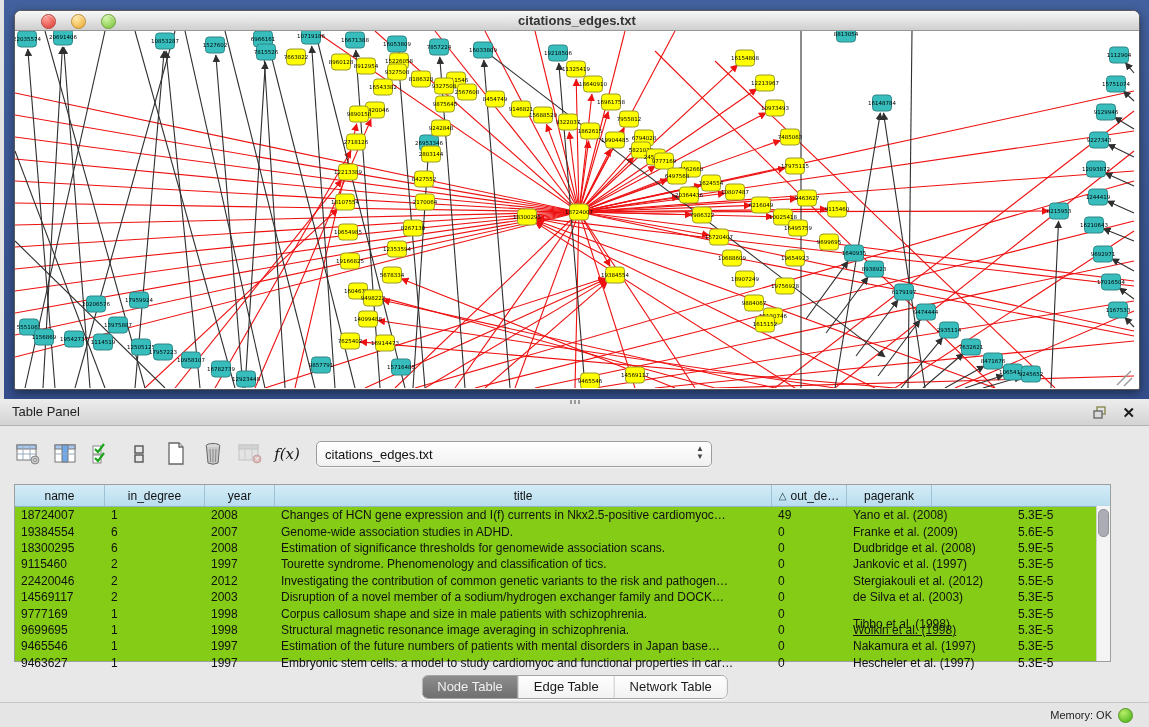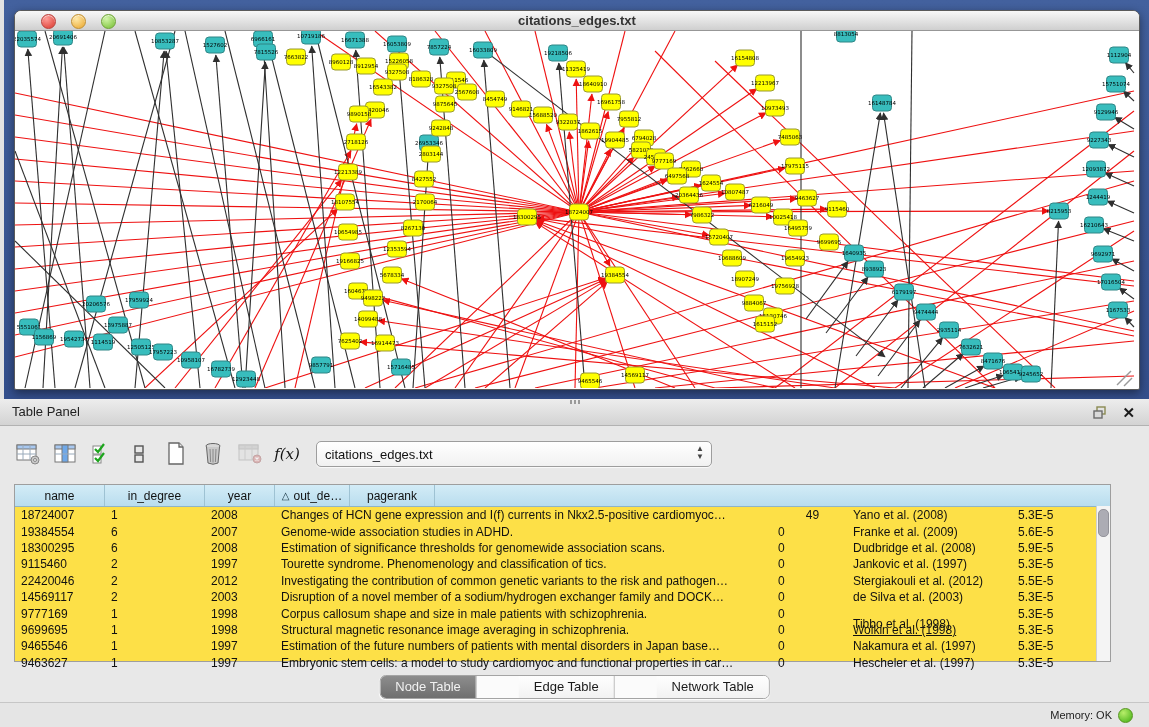--- a/index.html
+++ b/index.html
@@ -48,35 +48,35 @@
   .toolbar{position:absolute;left:14px;top:38px;height:34px;display:flex;align-items:center;gap:9px;}
   .tbtn{width:28px;height:28px;display:flex;align-items:center;justify-content:center;}
   .fx{font-family:"DejaVu Serif",serif;font-style:italic;font-size:15px;color:#111;}
   .combo{
     margin-left:6px;width:378px;height:24px;border:1px solid #9D9D9D;border-radius:5px;
     background:linear-gradient(#FFFFFF,#F1F1F1);display:flex;align-items:center;
     padding:0 8px;font-size:13px;color:#111;position:relative;box-shadow:0 1px 1px rgba(255,255,255,.8);
   }
   .combo .arrows{position:absolute;right:7px;top:3px;display:flex;flex-direction:column;line-height:8px;font-size:8px;color:#444;}
   
-  .table-wrap{position:absolute;left:14px;top:85px;width:1097px;height:178px;background:#fde047;border:1px solid #9E9E9E;box-sizing:border-box;}
+  .table-wrap{position:absolute;left:14px;top:85px;width:1097px;height:178px;background:#84cc16;border:1px solid #9E9E9E;box-sizing:border-box;}
   .thead{display:flex;height:21px;background:linear-gradient(#D3ECF7,#B9DDEE);border-bottom:1px solid #8FB4C6;}
   .th{box-sizing:border-box;border-right:1px solid #9EC2D3;font-size:12px;color:#111;
       display:flex;align-items:center;justify-content:center;overflow:hidden;white-space:nowrap;}
   .th .sortmark{margin-right:4px;font-size:10px;color:#15323f;}
   .tbody{position:relative;}
   .trow{display:flex;height:16.4px;align-items:center;}
   .td{box-sizing:border-box;padding-left:6px;font-size:12px;color:#111;
       overflow:hidden;white-space:nowrap;text-overflow:clip;}
   .vscroll{position:absolute;right:0;top:21px;bottom:0;width:13px;background:#F4F4F4;border-left:1px solid #D0D0D0;}
   .vthumb{position:absolute;left:1px;top:3px;width:9px;height:26px;border-radius:5px;background:#ACACB4;border:1px solid #93939B;}
   
   .tabs{position:absolute;top:276px;left:50%;transform:translateX(-50%);display:flex;height:22px;
         border:1px solid #A4A4A4;border-radius:6px;overflow:hidden;background:#FBFBFB;
-        box-shadow:0 1px 1px rgba(255,255,255,.9);gap:42px;}
+        box-shadow:0 1px 1px rgba(255,255,255,.9);}
   .tab{padding:0 15px;line-height:22px;font-size:13px;color:#1a1a1a;border-right:1px solid #BEBEBE;background:linear-gradient(#FEFEFE,#F2F2F2);}
   .tab:last-child{border-right:none;}
   .tab.selected{background:linear-gradient(#8D8D8D,#6F6F6F);color:#F1F1F1;}
   
   .statusbar{position:absolute;left:0;bottom:0;width:1149px;height:24px;background:#E5E5E5;border-top:1px solid #C6C6C6;}
   .memory{position:absolute;right:16px;top:0;height:24px;display:flex;align-items:center;gap:6px;font-size:11px;color:#222;}
   .memdot{width:13px;height:13px;border-radius:50%;border:1px solid #55951F;
           background:radial-gradient(circle at 35% 30%,#B8EE6A,#5DBE28 75%);}
 </style>
 </head>
@@ -591,35 +591,38 @@
     <div class="thead" id="thead">
         <div class="th" style="width: 90px;">
           <span>name</span>
         </div>
         <div class="th" style="width: 100px;">
           <span>in_degree</span>
         </div>
         <div class="th" style="width: 70px;">
           <span>year</span>
         </div>
+        <div class="th" style="width: 497px;">
+          <span>title</span>
+        </div>
         <div class="th" style="width: 75px;">
           <span class="sortmark">△</span>
           <span>out_de…</span>
         </div>
         <div class="th" style="width: 85px;">
           <span>pagerank</span>
         </div>
       </div>
     <div class="tbody" id="tbody">
         <div class="trow">
           <div class="td" style="width: 90px;">18724007</div>
           <div class="td" style="width: 100px;">1</div>
           <div class="td" style="width: 70px;">2008</div>
           <div class="td" style="width: 497px;">Changes of HCN gene expression and I(f) currents in Nkx2.5-positive cardiomyoc…</div>
-          <div class="td" style="width: 75px; text-align: center;">49</div>
+          <div class="td" style="width: 75px;">49</div>
           <div class="td" style="width: 165px;">Yano et al. (2008)</div>
           <div class="td" style="width: 85px;">5.3E-5</div>
         </div>
         <div class="trow">
           <div class="td" style="width: 90px;">19384554</div>
           <div class="td" style="width: 100px;">6</div>
           <div class="td" style="width: 70px;">2007</div>
           <div class="td" style="width: 497px;">Genome-wide association studies in ADHD.</div>
           <div class="td" style="width: 75px;">0</div>
           <div class="td" style="width: 165px;">Franke et al. (2009)</div>

